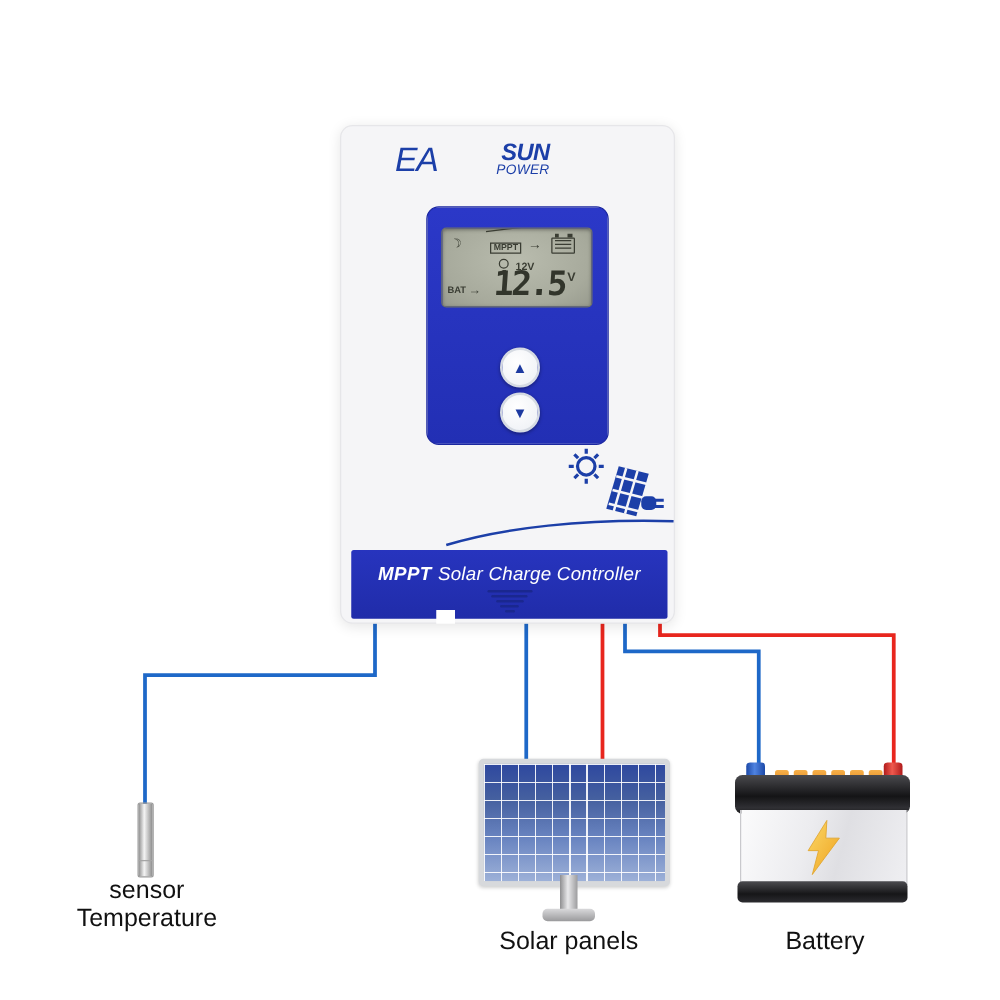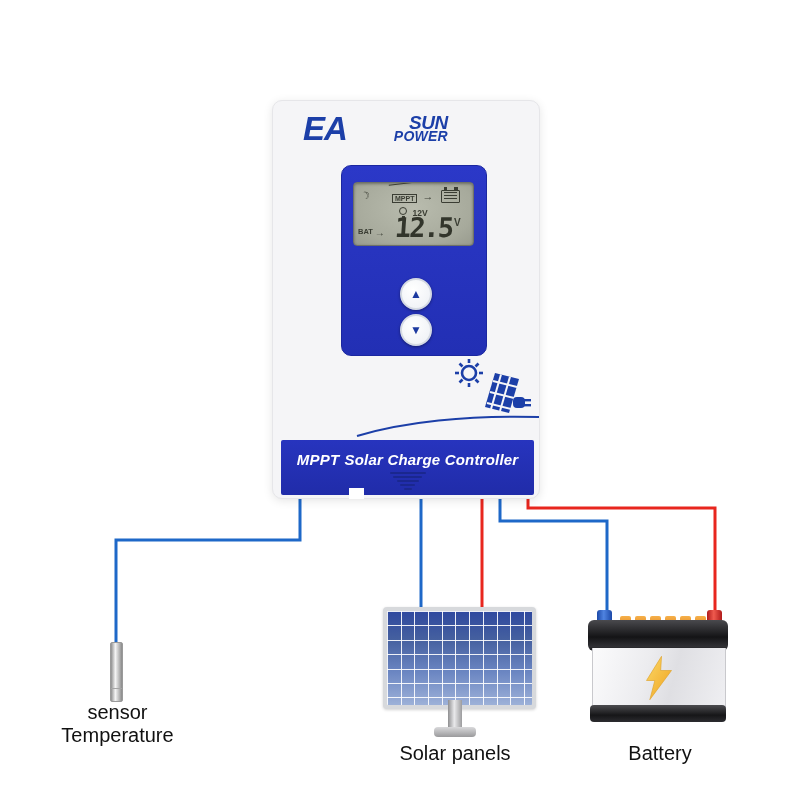--- a/index.html
+++ b/index.html
@@ -13,24 +13,24 @@
                 transform:scale(0.80,1.08);white-space:nowrap;}
 
   
   .wires{position:absolute;left:0;top:0;z-index:1;}
 
   
   .device{position:absolute;left:272px;top:100px;width:266px;height:397px;z-index:2;
           background:#f5f5f7;border:1px solid #e6e6e9;border-radius:10px;
           box-shadow:0 2px 10px rgba(0,0,0,0.10);}
   .logo{position:absolute;left:30px;top:14px;color:#1C3FA8;font-style:italic;display:flex;}
-  .logo-ea{font-size:33px;font-weight:bold;line-height:27px;letter-spacing:-1px;}
+  .logo-ea{font-size:27px;font-weight:normal;line-height:27px;letter-spacing:-1px;margin-left:13px;}
   .logo-col{display:flex;flex-direction:column;align-items:flex-end;margin-left:1px;}
   .logo-sun{font-size:19px;font-weight:bold;line-height:16px;letter-spacing:-0.5px;}
-  .logo-power{font-size:14px;font-weight:bold;line-height:11px;letter-spacing:0.2px;margin-left:6px;padding-left:40px;}
+  .logo-power{font-size:11px;font-weight:normal;line-height:11px;letter-spacing:0.2px;margin-left:6px;padding-left:40px;}
 
   .blue-panel{position:absolute;left:68px;top:64px;width:144px;height:189px;
               background:linear-gradient(180deg,#2B38C8,#222FB4);border-radius:10px;
               border:1px solid #1b27a0;}
   .lcd{position:absolute;left:11px;top:16px;width:119px;height:62px;border-radius:4px;
        background:radial-gradient(ellipse at 50% 40%, #b9bcae 0%, #a7aa9c 70%, #989b8e 100%);
        border:1px solid #6f7268;box-shadow:inset 0 1px 3px rgba(0,0,0,.35);
        color:#3a3d33;overflow:hidden;}
   .lcd-row1{display:flex;align-items:center;padding:6px 7px 0 7px;height:14px;}
   .lcd-moon{font-size:10px;line-height:10px;transform:rotate(-15deg);}
@@ -66,21 +66,21 @@
   .btn-up{top:112px;} .btn-down{top:148px;}
 
   .device-icon{position:absolute;left:178px;top:256px;}
   .swoosh{position:absolute;left:0;top:303px;}
 
   .blue-bar{position:absolute;left:8px;top:339px;width:253px;height:55px;
             background:linear-gradient(180deg,#2734BE,#202CA9);border-radius:2px;}
   .bar-text{margin-top:11px;text-align:center;color:#fff;font-style:italic;
             font-size:15px;white-space:nowrap;}
   .bar-text .b1{font-weight:bold;letter-spacing:0.3px;}
-  .bar-text .b2{font-weight:bold;margin-left:5px;letter-spacing:0.2px;}
+  .bar-text .b2{font-weight:normal;margin-left:5px;letter-spacing:0.2px;}
   .vents{margin-top:4px;}
   .vents i{display:block;height:2px;background:#1A278F;margin:2px auto 0 auto;border-radius:1px;}
   .vents i:nth-child(1){width:36px;} .vents i:nth-child(2){width:29px;}
   .vents i:nth-child(3){width:22px;} .vents i:nth-child(4){width:15px;}
   .vents i:nth-child(5){width:8px;}
   .notch{position:absolute;left:76px;top:387px;width:15px;height:11px;background:#fff;}
 
   
   .temp-sensor{position:absolute;left:110px;top:642px;width:11px;height:58px;z-index:3;
                background:linear-gradient(90deg,#8f8f8f 0%,#f4f4f4 40%,#c9c9c9 65%,#8a8a8a 100%);

